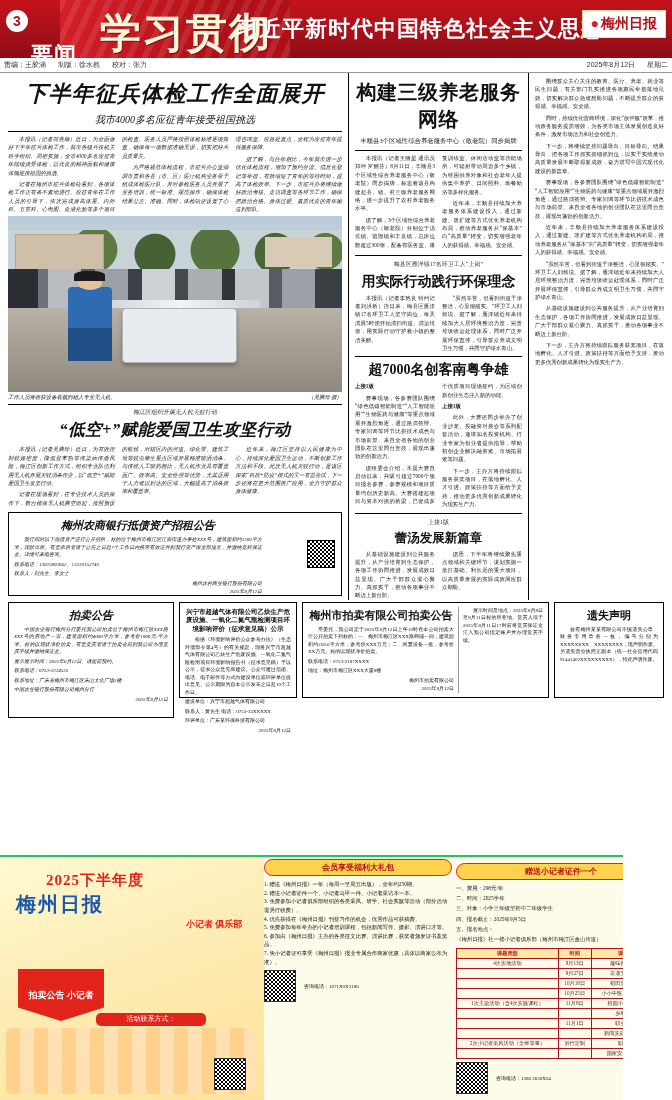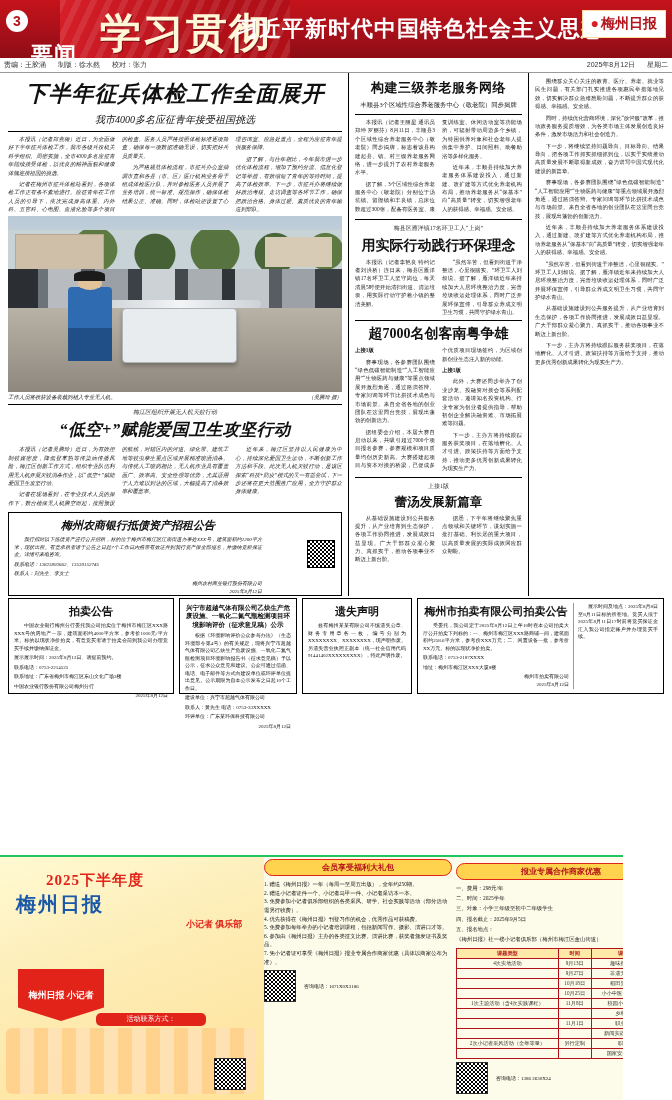--- a/index.html
+++ b/index.html
@@ -247,21 +247,21 @@
             <div class="adsign">梅州农村商业银行股份有限公司</div>
             <div class="adsign">2025年8月12日</div>
           </div>
           <div style="width:30px;display:flex;align-items:center;justify-content:center;">
             <div class="qr"></div>
           </div>
         </div>
       </div>
 
       <div class="midcol">
-        <h2 class="head2" style="font-size:13px;">构建三级养老服务网络</h2>
+        <h2 class="head2" style="font-size:20px;">构建三级养老服务网络</h2>
         <h3 class="sub2">丰顺县3个区域性综合养老服务中心（敬老院）同步揭牌</h3>
         <div class="rule"></div>
         <div class="col-text twocols" style="margin-top:3px;">
           <p>本报讯（记者王丽星  通讯员郑坤  罗丽芬）8月11日，丰顺县3个区域性综合养老服务中心（敬老院）同步揭牌，标志着该县构建起县、镇、村三级养老服务网络，进一步提升了农村养老服务水平。</p>
           <p>据了解，3个区域性综合养老服务中心（敬老院）分别位于汤坑镇、留隍镇和丰良镇，总床位数超过300张，配备有医务室、康复训练室、休闲活动室等功能场所，可辐射带动周边多个乡镇，为特困供养对象和社会老年人提供集中养护、日间照料、助餐助浴等多样化服务。</p>
           <p>近年来，丰顺县持续加大养老服务体系建设投入，通过新建、改扩建等方式优化养老机构布局，推动养老服务从“保基本”向“高质量”转变，切实增强老年人的获得感、幸福感、安全感。</p>
         </div>
 
         <div class="sep"></div>
         <div class="kicker">梅县区雁洋镇17名环卫工人“上岗”</div>
@@ -300,21 +300,21 @@
           <p>近年来，丰顺县持续加大养老服务体系建设投入，通过新建、改扩建等方式优化养老机构布局，推动养老服务从“保基本”向“高质量”转变，切实增强老年人的获得感、幸福感、安全感。</p>
           <p>“虽然辛苦，但看到街道干净整洁，心里很踏实。”环卫工人刘叔说。据了解，雁洋镇近年来持续加大人居环境整治力度，完善垃圾收运处理体系，同时广泛开展环保宣传，引导群众养成文明卫生习惯，共同守护绿水青山。</p>
           <p>从基础设施建设到公共服务提升，从产业培育到生态保护，各项工作协同推进，发展成效日益显现。广大干部群众凝心聚力、真抓实干，推动各项事业不断迈上新台阶。</p>
           <p>下一步，主办方将持续跟踪服务获奖项目，在落地孵化、人才引进、政策扶持等方面给予支持，推动更多优秀创新成果转化为现实生产力。</p>
         </div>
       </div>
     </div>
 
     <div style="display:flex;width:672px;padding:0 8px;box-sizing:border-box;gap:5px;margin-top:2px;">
       <div style="width:166px;">
-        <div class="adbox" style="height:96px;">
+        <div class="adbox" style="height:116px;font-style:italic;">
           <div class="adtitle">拍卖公告</div>
           <div class="adtext">
             <p>中国农业银行梅州分行委托我公司拍卖位于梅州市梅江区XXX路XXX号的房地产一宗，建筑面积约4000平方米，参考价1000元/平方米。标的以现状净价拍卖，有意竞买者请于拍卖会前到我公司办理竞买手续并缴纳保证金。</p>
             <p style="text-indent:0">展示展示时间：2025年8月12日、请提前预约。</p>
             <p style="text-indent:0">联系电话：0753-2214525</p>
             <p style="text-indent:0">联系地址：广东省梅州市梅江区东山文化广场3楼</p>
             <p style="text-indent:0">中国农业银行股份有限公司梅州分行</p>
           </div>
           <div class="adsign">2025年8月12日</div>
         </div>
@@ -323,29 +323,20 @@
       <div style="width:118px;">
         <div class="adbox" style="height:96px;">
           <div class="adtitle sm" style="font-size:6.5px;line-height:1.3;">兴宁市超越气体有限公司乙炔生产危废设施、一氧化二氮气瓶检测项目环境影响评价（征求意见稿）公示</div>
           <div class="adtext">
             <p>根据《环境影响评价公众参与办法》（生态环境部令第4号）的有关规定，现将兴宁市超越气体有限公司乙炔生产危废设施、一氧化二氮气瓶检测项目环境影响报告书（征求意见稿）予以公示，征求公众意见和建议。公众可通过信函、电话、电子邮件等方式向建设单位或环评单位提出意见。公示期限为自本公示发布之日起10个工作日。</p>
             <p style="text-indent:0">建设单位：兴宁市超越气体有限公司</p>
             <p style="text-indent:0">联系人：黄先生  电话：0753-33XXXXX</p>
             <p style="text-indent:0">环评单位：广东某环保科技有限公司</p>
           </div>
           <div class="adsign">2025年8月12日</div>
-        </div>
-      </div>
-
-      <div style="width:110px;">
-        <div class="adbox" style="height:96px;">
-          <div class="adtitle">遗失声明</div>
-          <div class="adtext">
-            <p>兹有梅州某某有限公司不慎遗失公章、财务专用章各一枚，编号分别为XXXXXXXX、XXXXXXXX，现声明作废。另遗失营业执照正副本（统一社会信用代码91441402XXXXXXXXX），特此声明作废。</p>
-          </div>
         </div>
       </div>
 
       <div style="flex:1;">
         <div class="adbox" style="height:96px;display:flex;gap:4px;">
           <div style="flex:1">
             <div class="adtitle">梅州市拍卖有限公司拍卖公告</div>
             <div class="adtext">
               <p>受委托，我公司定于2025年8月12日上午10时在本公司拍卖大厅公开拍卖下列标的：一、梅州市梅江区XXX路商铺一间，建筑面积约258.6平方米，参考价XXX万元；二、闲置设备一批，参考价XX万元。标的以现状净价拍卖。</p>
               <p style="text-indent:0">联系电话：0753-2187XXXX</p>
@@ -354,30 +345,39 @@
             <div class="adsign">梅州市拍卖有限公司</div>
             <div class="adsign">2025年8月12日</div>
           </div>
           <div style="width:80px;border-left:1px solid #999;padding-left:4px;">
             <div class="adtext">
               <p>展示时间及地点：2025年8月8日至8月11日标的所在地。竞买人须于2025年8月11日17时前将竞买保证金汇入我公司指定账户并办理竞买手续。</p>
             </div>
           </div>
         </div>
       </div>
+
+      <div style="width:110px;">
+        <div class="adbox" style="height:96px;">
+          <div class="adtitle">遗失声明</div>
+          <div class="adtext">
+            <p>兹有梅州某某有限公司不慎遗失公章、财务专用章各一枚，编号分别为XXXXXXXX、XXXXXXXX，现声明作废。另遗失营业执照正副本（统一社会信用代码91441402XXXXXXXXX），特此声明作废。</p>
+          </div>
+        </div>
+      </div>
     </div>
   </div>
 
   <div class="banner">
     <div class="leftpane">
       <div class="year">2025下半年度</div>
       <div class="paper">梅州日报</div>
       <div class="small-tag">小记者
 俱乐部</div>
-      <div class="flag">梅州日报
+      <div class="flag">拍卖公告
 小记者</div>
       <div class="contact">活动联系方式：</div>
       <div class="kids"></div>
       <div class="bqr" style="left:214px;"></div>
     </div>
 
     <div class="midpane">
       <div class="pill">会员享受福利大礼包</div>
       <div class="bannerlist">
         <div>1. 赠送《梅州日报》一年（每周一至周五出版），全年约250期。</div>
@@ -388,21 +388,21 @@
         <div>6. 参加由《梅州日报》主办的各类征文比赛、演讲比赛，获奖者颁发证书及奖品。</div>
         <div>7. 凭小记者证可享受《梅州日报》报业专属合作商家优惠（具体以商家公布为准）。</div>
       </div>
       <div style="display:flex;gap:8px;margin-top:4px;align-items:center;">
         <div class="bqr" style="position:relative;bottom:auto;"></div>
         <div style="font-size:5px;">咨询电话：1671X0X3186</div>
       </div>
     </div>
 
     <div class="rightpane">
-      <div class="pill">报业专属合作商家优惠</div>
+      <div class="pill">赠送小记者证件一个</div>
       <div class="bulletlist">
         <div>一、费用：298元/年</div>
         <div>二、时间：2025学年</div>
         <div>三、对象：小学三年级至初中二年级学生</div>
         <div>四、报名截止：2025年9月5日</div>
         <div>五、报名地点：</div>
         <div>   《梅州日报》社一楼小记者俱乐部（梅州市梅江区金山街道）</div>
       </div>
       <table class="sched" style="margin-top:4px;">
         <thead>

